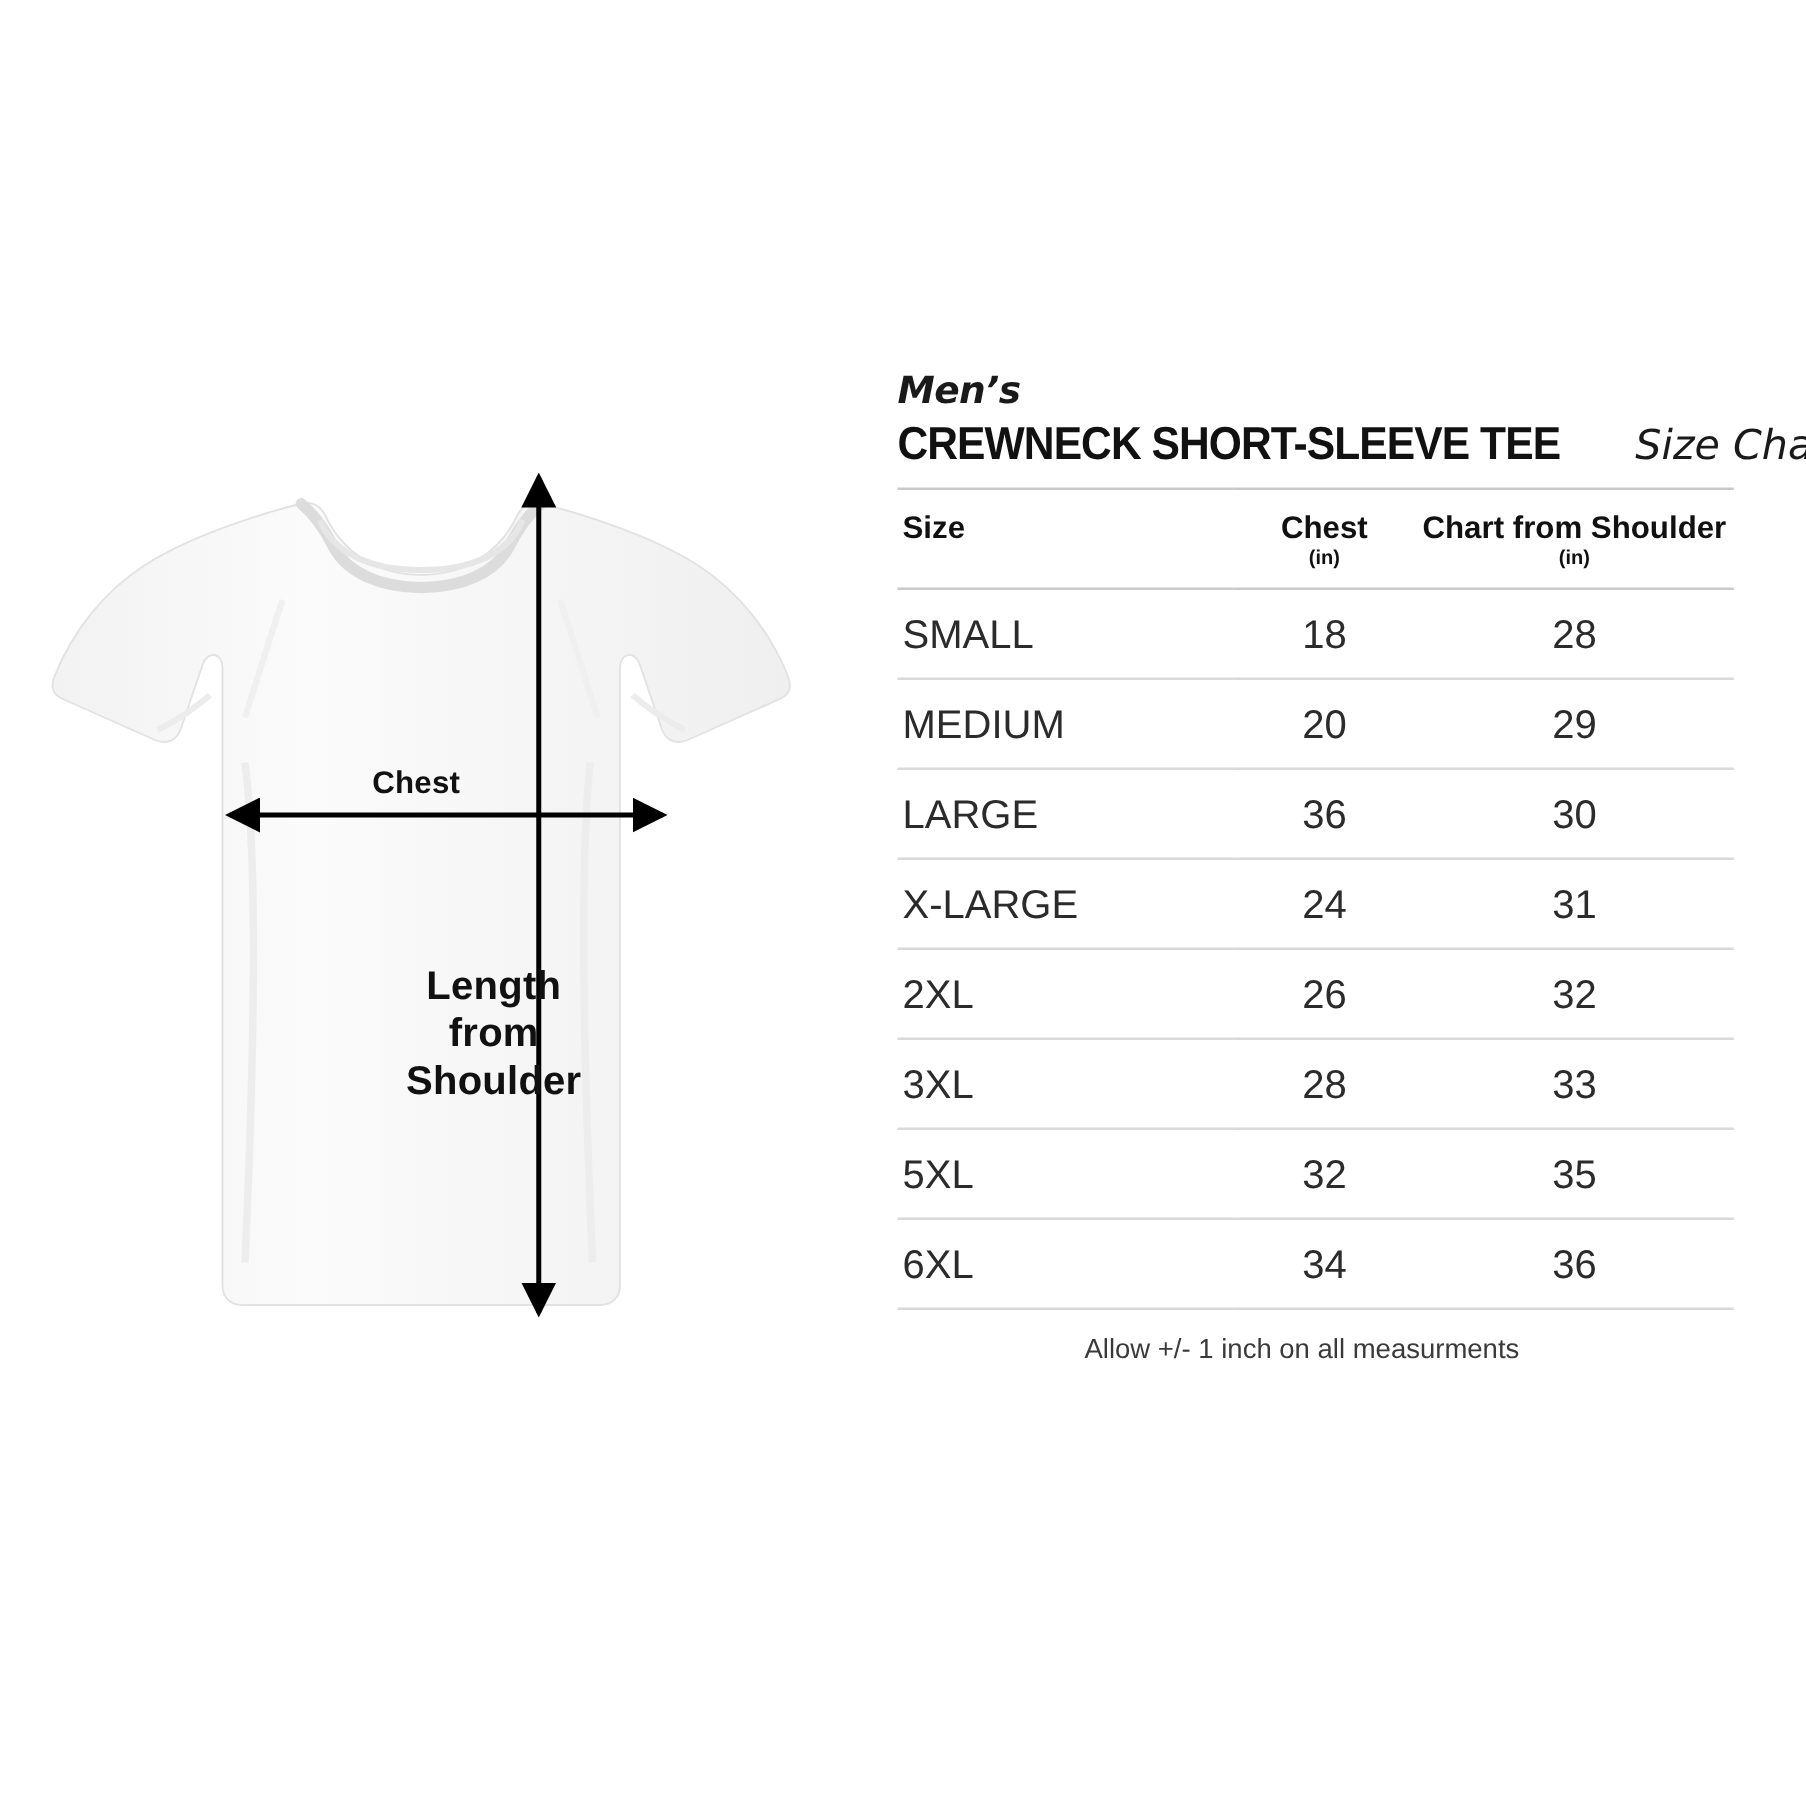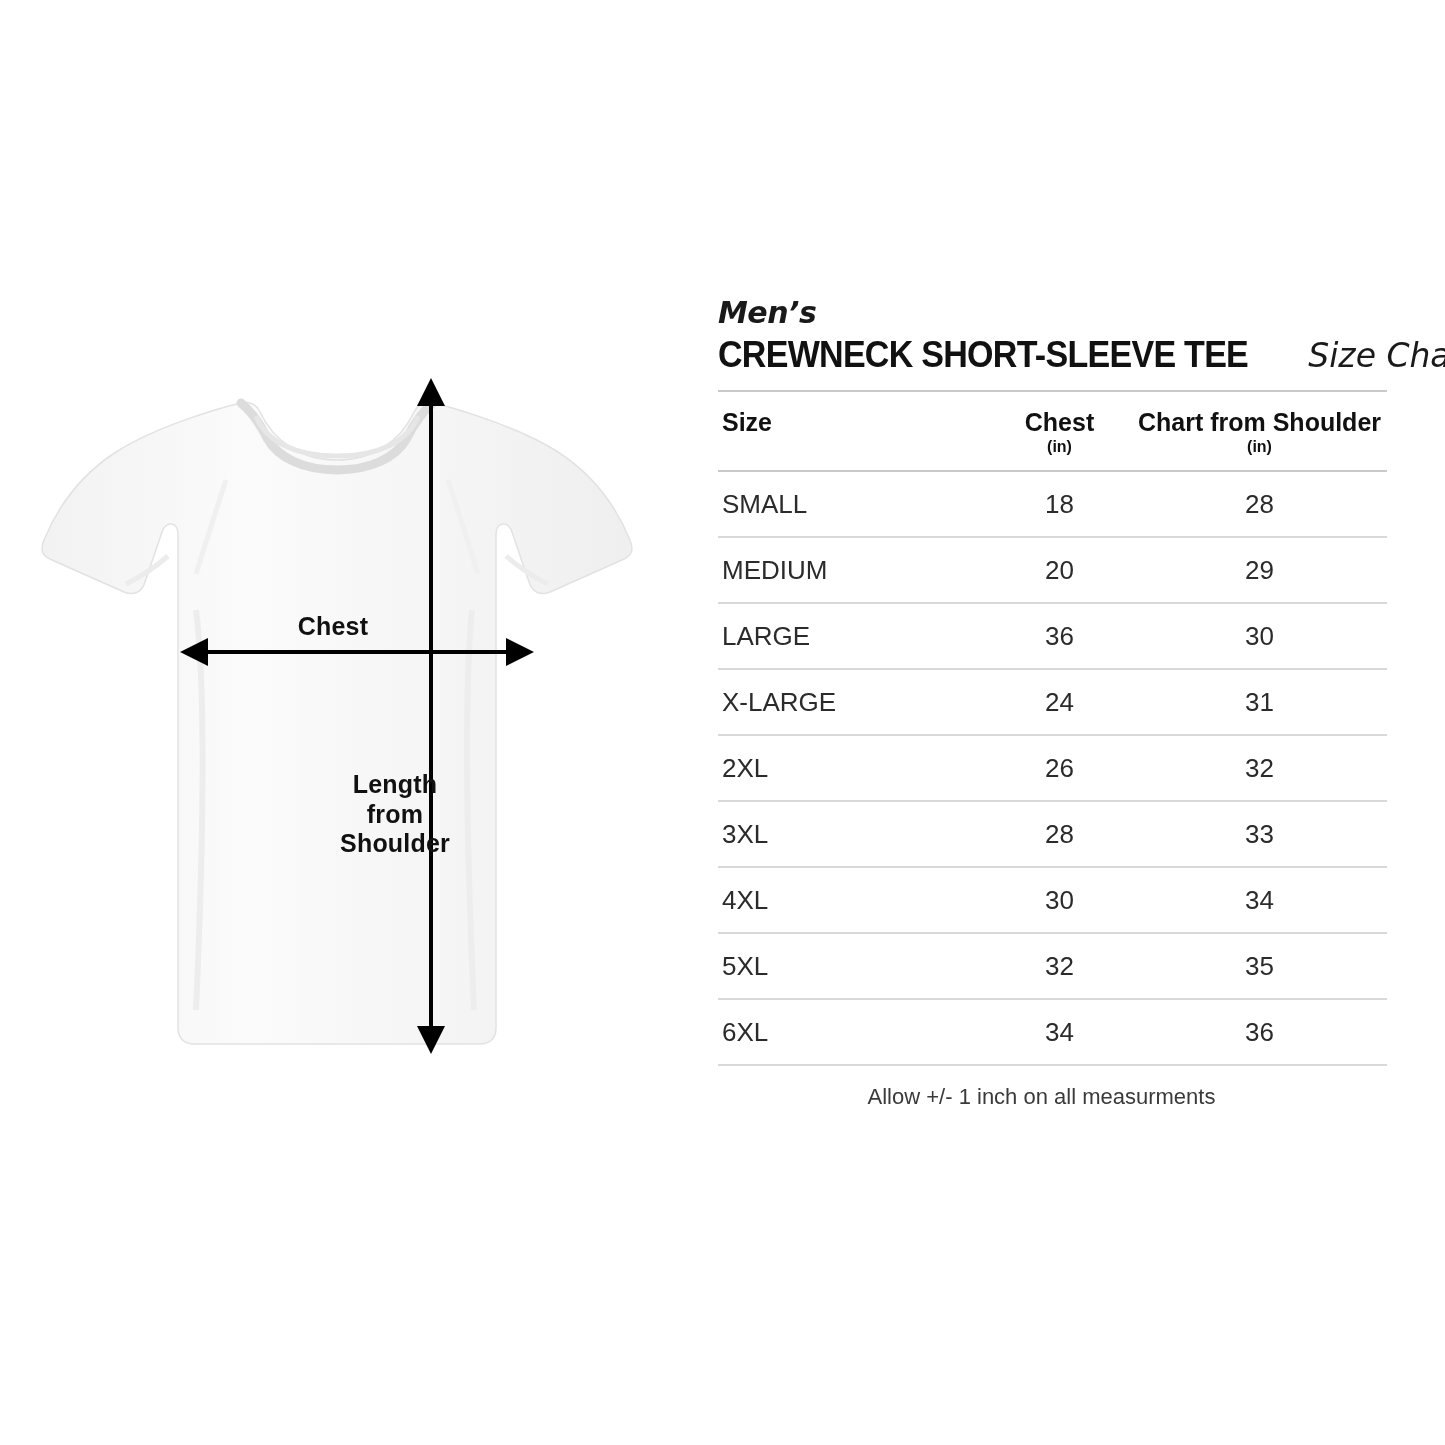--- a/index.html
+++ b/index.html
@@ -48,21 +48,21 @@
   #chest-label {
     left: 228px;
     top: 252px;
     width: 170px;
     font-size: 25px;
   }
   #length-label {
     left: 290px;
     top: 410px;
     width: 170px;
-    font-size: 25px;
+    font-size: 32px;
   }
 
   
   #chart {
     position: absolute;
     left: 718px;
     top: 295px;
     width: 665px;
   }
   #title-block {
@@ -121,21 +121,21 @@
     margin-left: 39px;
   }
   .unit {
     display: block;
     font-size: 16px;
     font-weight: bold;
     margin-top: 1px;
     text-align: center;
   }
   tbody td {
-    font-size: 26px;
+    font-size: 32px;
     color: #2b2b2b;
     text-align: center;
     padding: 17px 0 16px 0;
     border-bottom: 2px solid #d9d9d9;
     font-weight: normal;
   }
   tbody td.col-size {
     text-align: left;
     padding-left: 4px;
   }
@@ -284,25 +284,20 @@
           <td class="col-size">2XL</td>
           <td class="col-chest">26</td>
           <td class="col-length">32</td>
         </tr>
         <tr>
           <td class="col-size">3XL</td>
           <td class="col-chest">28</td>
           <td class="col-length">33</td>
         </tr>
         <tr>
-          <td class="col-size">4XL</td>
-          <td class="col-chest">30</td>
-          <td class="col-length">34</td>
-        </tr>
-        <tr>
           <td class="col-size">5XL</td>
           <td class="col-chest">32</td>
           <td class="col-length">35</td>
         </tr>
         <tr>
           <td class="col-size">6XL</td>
           <td class="col-chest">34</td>
           <td class="col-length">36</td>
         </tr>
       </tbody>

